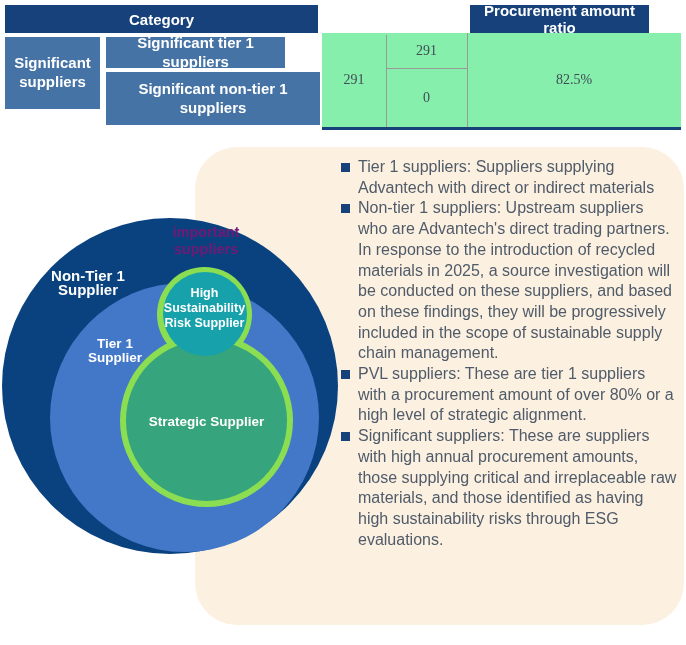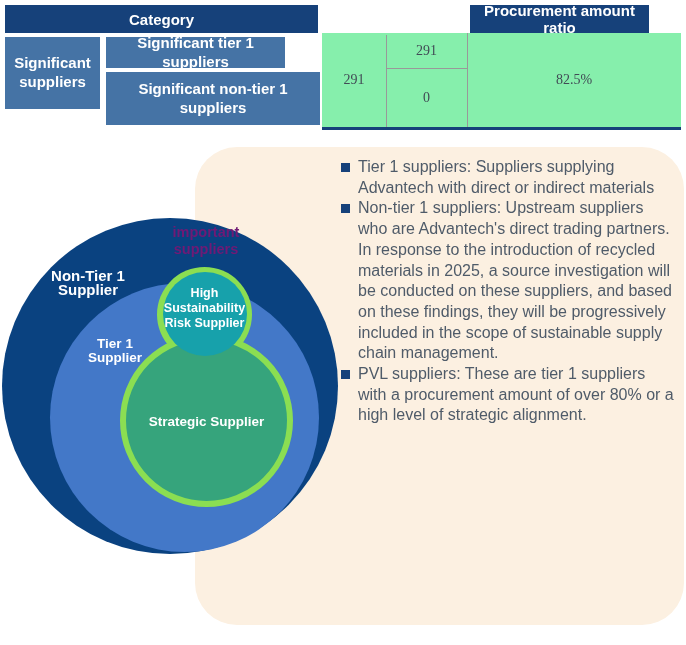--- a/index.html
+++ b/index.html
@@ -82,15 +82,19 @@
       <span class="note-text">Tier 1 suppliers: Suppliers supplying Advantech with direct or indirect materials</span>
     </div>
     <div class="note-item">
       <span class="note-bullet"></span>
       <span class="note-text">Non-tier 1 suppliers: Upstream suppliers who are Advantech's direct trading partners. In response to the introduction of recycled materials in 2025, a source investigation will be conducted on these suppliers, and based on these findings, they will be progressively included in the scope of sustainable supply chain management.</span>
     </div>
     <div class="note-item">
       <span class="note-bullet"></span>
       <span class="note-text">PVL suppliers: These are tier 1 suppliers with a procurement amount of over 80% or a high level of strategic alignment.</span>
     </div>
+    <div class="note-item">
+      <span class="note-bullet"></span>
+      <span class="note-text">Significant suppliers: These are suppliers with high annual procurement amounts, those supplying critical and irreplaceable raw materials, and those identified as having high sustainability risks through ESG evaluations.</span>
+    </div>
   </div>
 
 </div>
 
 </body></html>

